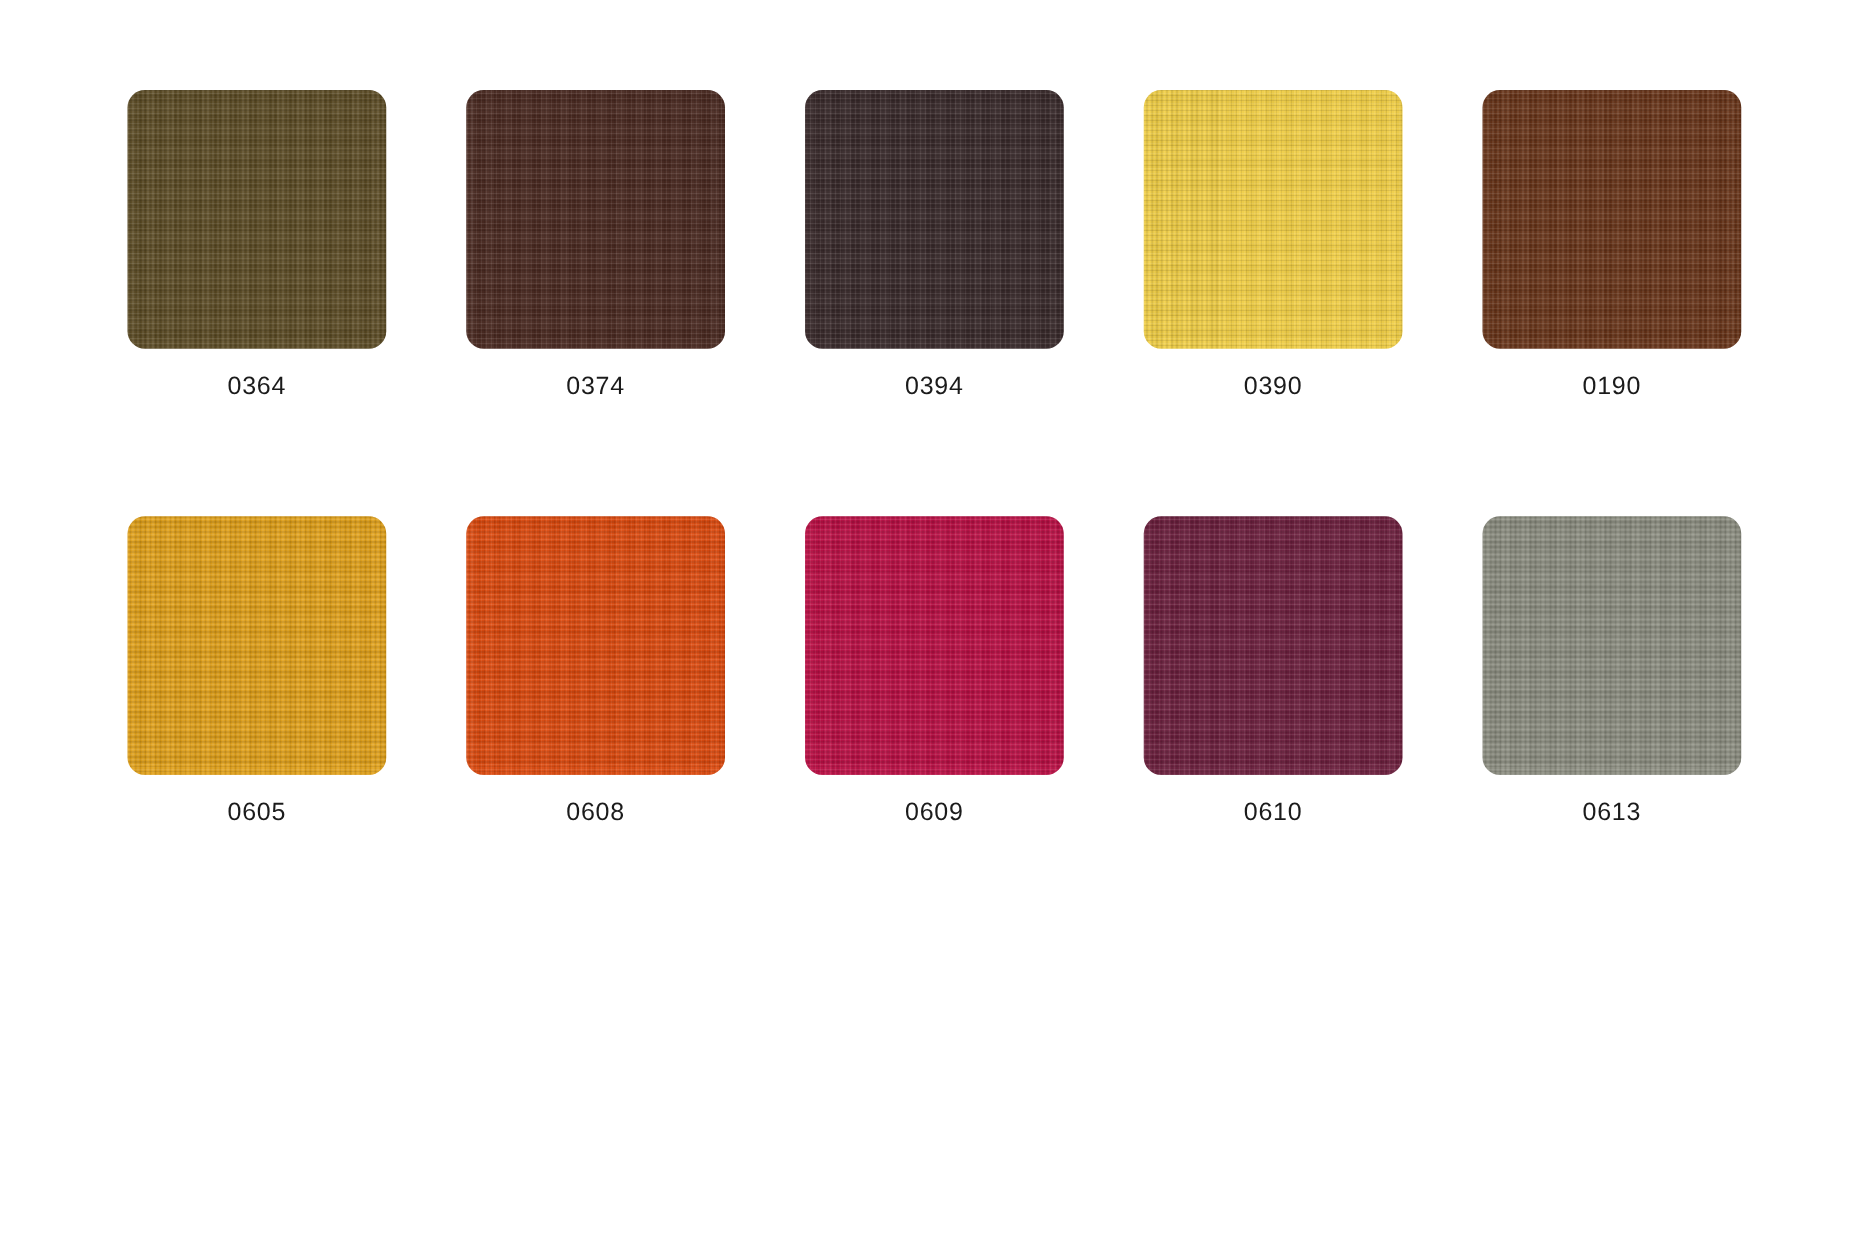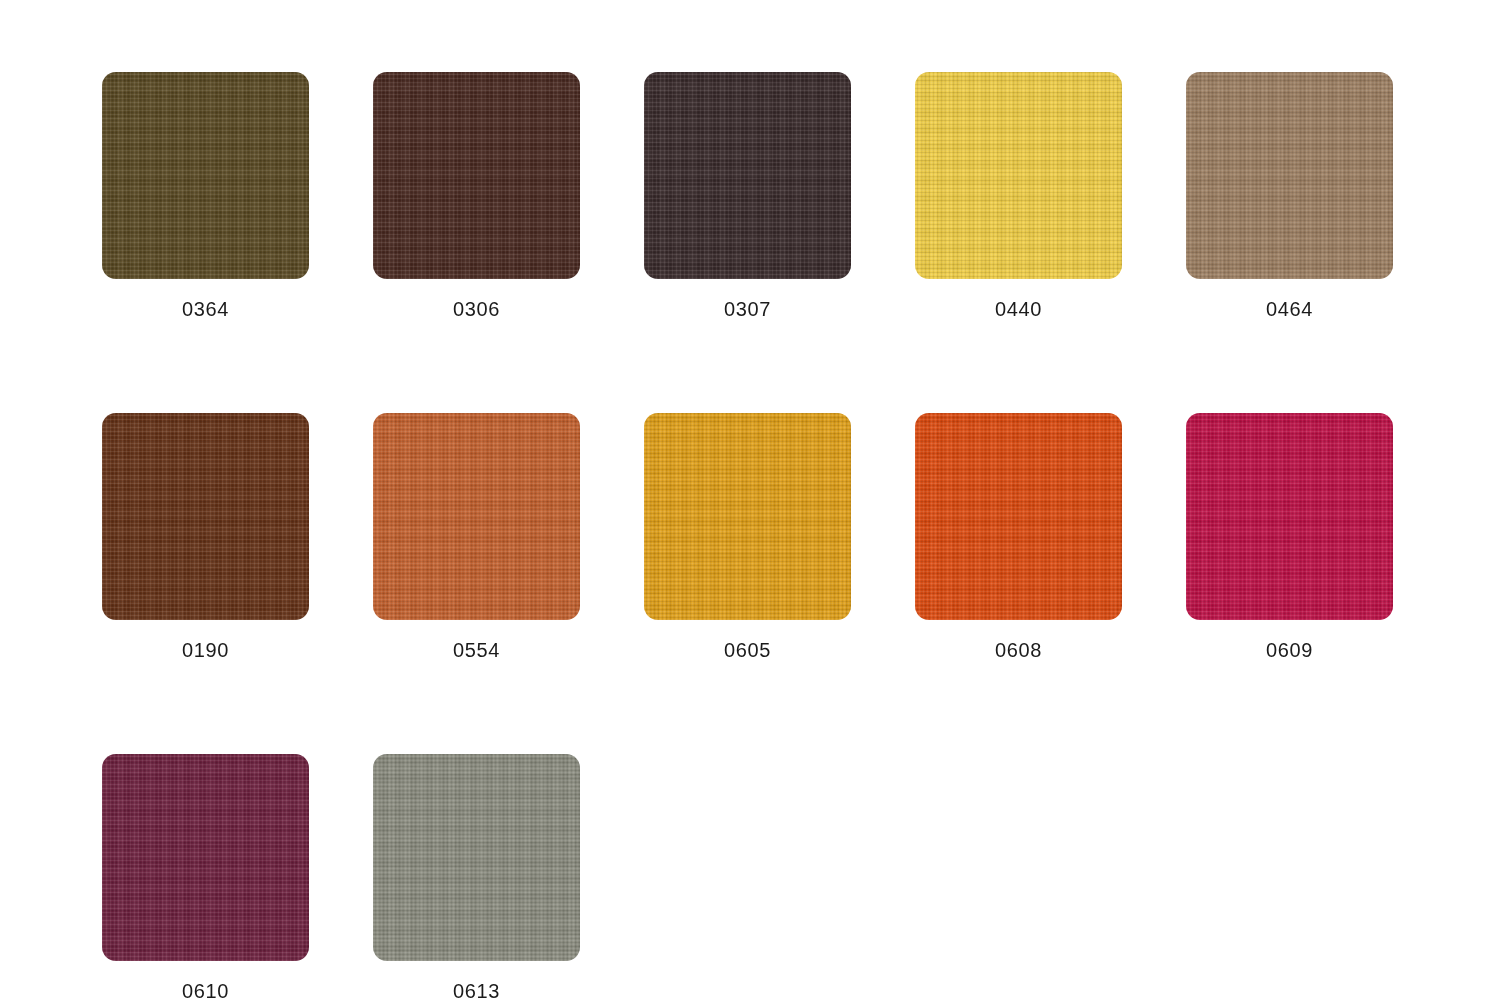--- a/index.html
+++ b/index.html
@@ -119,41 +119,33 @@
 <body>
 
 <div class="palette-sheet">
   <div class="swatch-grid">
       <div class="swatch-cell">
         <div class="swatch-chip" style="background-color: rgb(90, 74, 36);"></div>
         <div class="swatch-label">0364</div>
       </div>
       <div class="swatch-cell">
         <div class="swatch-chip" style="background-color: rgb(74, 42, 34);"></div>
-        <div class="swatch-label">0306</div>
+        <div class="swatch-label">0374</div>
       </div>
       <div class="swatch-cell">
         <div class="swatch-chip" style="background-color: rgb(58, 43, 44);"></div>
-        <div class="swatch-label">0307</div>
+        <div class="swatch-label">0394</div>
       </div>
       <div class="swatch-cell">
         <div class="swatch-chip" style="background-color: rgb(240, 206, 71);"></div>
-        <div class="swatch-label">0440</div>
-      </div>
-      <div class="swatch-cell">
-        <div class="swatch-chip" style="background-color: rgb(157, 127, 98);"></div>
-        <div class="swatch-label">0464</div>
+        <div class="swatch-label">0390</div>
       </div>
       <div class="swatch-cell">
         <div class="swatch-chip" style="background-color: rgb(102, 51, 24);"></div>
         <div class="swatch-label">0190</div>
-      </div>
-      <div class="swatch-cell">
-        <div class="swatch-chip" style="background-color: rgb(195, 97, 47);"></div>
-        <div class="swatch-label">0554</div>
       </div>
       <div class="swatch-cell">
         <div class="swatch-chip" style="background-color: rgb(224, 160, 25);"></div>
         <div class="swatch-label">0605</div>
       </div>
       <div class="swatch-cell">
         <div class="swatch-chip" style="background-color: rgb(220, 75, 16);"></div>
         <div class="swatch-label">0608</div>
       </div>
       <div class="swatch-cell">

